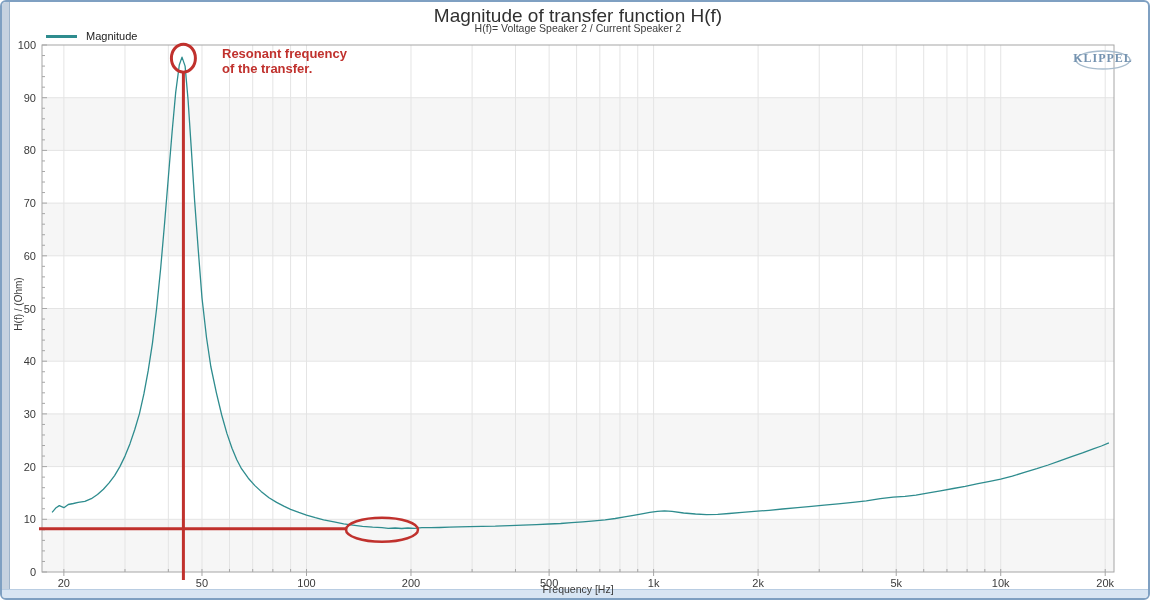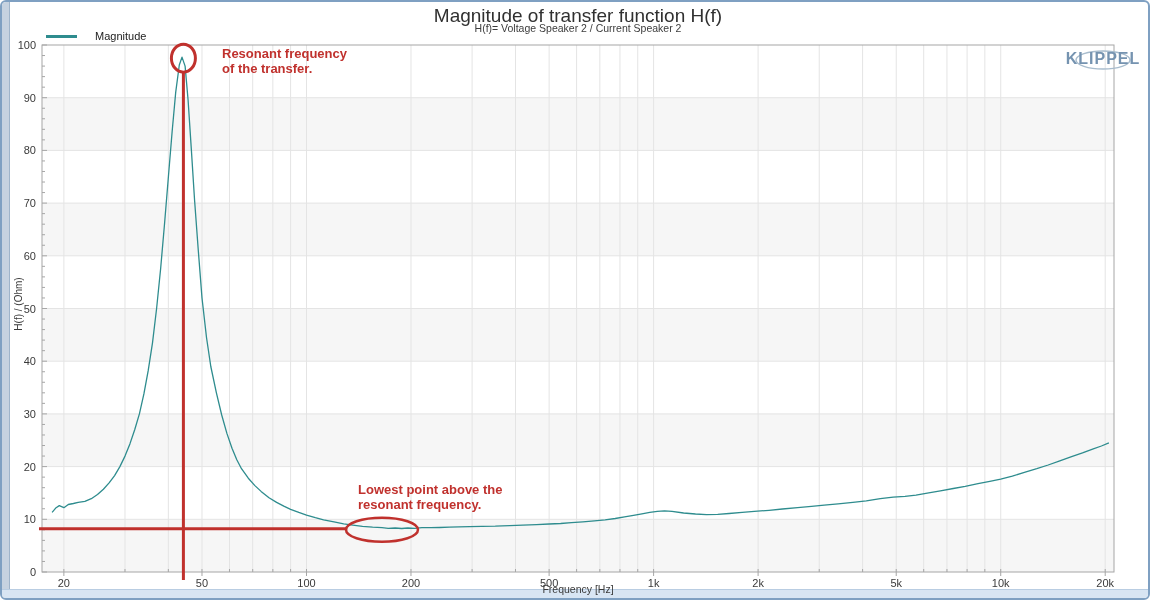--- a/index.html
+++ b/index.html
@@ -2,27 +2,27 @@
 <html><head>
 <meta charset="utf-8">
 <style>
   html,body{margin:0;padding:0;background:#fff;font-family:"Liberation Sans",sans-serif;}
   .window{position:relative;width:1146px;height:596px;margin:0;background:#ffffff;
           border:2px solid #7fa0c2;border-radius:6px;overflow:hidden;}
   .left-strip{position:absolute;left:0;top:0;width:7px;height:100%;background:#c6d2e0;border-right:1px solid #9fb4ca;}
   .bottom-strip{position:absolute;left:0;bottom:0;width:100%;height:8px;background:#d8e5f3;border-top:1px solid #b9cde2;}
   .title{position:absolute;left:576px;top:3px;transform:translateX(-50%);font-size:19px;color:#303030;white-space:nowrap;}
   .subtitle{position:absolute;left:576px;top:20px;transform:translateX(-50%);font-size:10.5px;color:#3c3c3c;white-space:nowrap;}
-  .legend{position:absolute;left:44px;top:28px;display:flex;align-items:center;gap:18px;cursor:default;}
+  .legend{position:absolute;left:44px;top:28px;display:flex;align-items:center;gap:9px;cursor:default;}
   .legend-line{display:inline-block;width:31px;height:3px;background:#2e8c8e;}
   .legend-label{font-size:11px;color:#222;}
   .logo{position:absolute;left:1072px;top:44px;width:58px;height:26px;}
   .logo svg{position:absolute;left:0;top:0;}
   .logo-text{position:absolute;left:50%;top:50%;transform:translate(-50%,-52%);
-             font-size:16px;font-weight:bold;letter-spacing:1px;color:#7593b0;}
+             font-size:12px;font-weight:bold;letter-spacing:1px;color:#7593b0;font-family:Liberation Serif, serif;}
   .ylabel{position:absolute;left:16px;top:302px;transform:translate(-50%,-50%) rotate(-90deg);
           font-size:10px;color:#3a3a3a;white-space:nowrap;}
   .xlabel{position:absolute;left:576px;top:581px;transform:translateX(-50%);font-size:10.5px;color:#3a3a3a;white-space:nowrap;text-align:center;}
   .note{position:absolute;font-size:13px;line-height:15px;font-weight:bold;color:#c0312d;white-space:nowrap;}
   .note1{left:204px;top:44px;margin-left:16px;}
   .note2{left:356px;top:480px;}
   #plot{position:absolute;left:0;top:0;}
 </style>
 </head>
 <body>
@@ -207,17 +207,13 @@
     <span class="logo-text">KLIPPEL</span>
   </div>
 
   <div class="ylabel">H(f) / (Ohm)</div>
   <div class="xlabel">Frequency [Hz]</div>
 
   <div class="note note1">
     <span>Resonant frequency</span><br>
     <span>of the transfer.</span>
   </div>
-  <div class="note note2">
-    <span>Lowest point above the</span><br>
-    <span>resonant frequency.</span>
-  </div>
 </div>
 
 </body></html>

